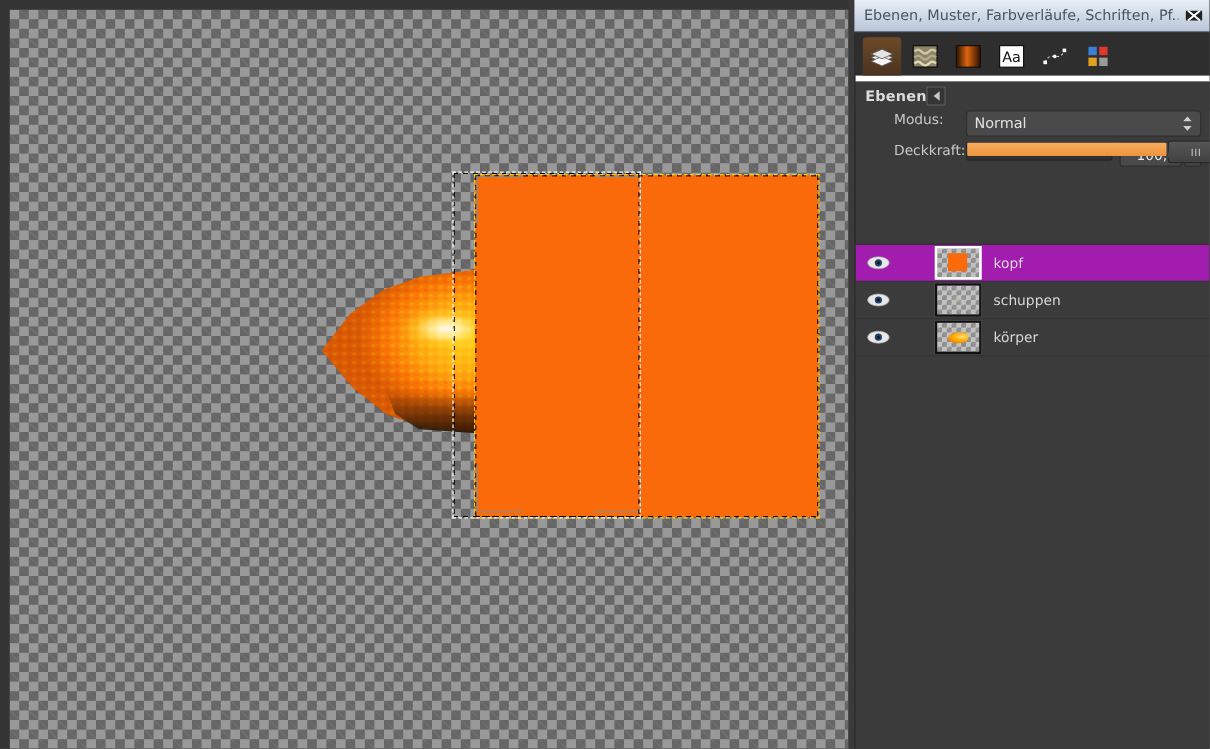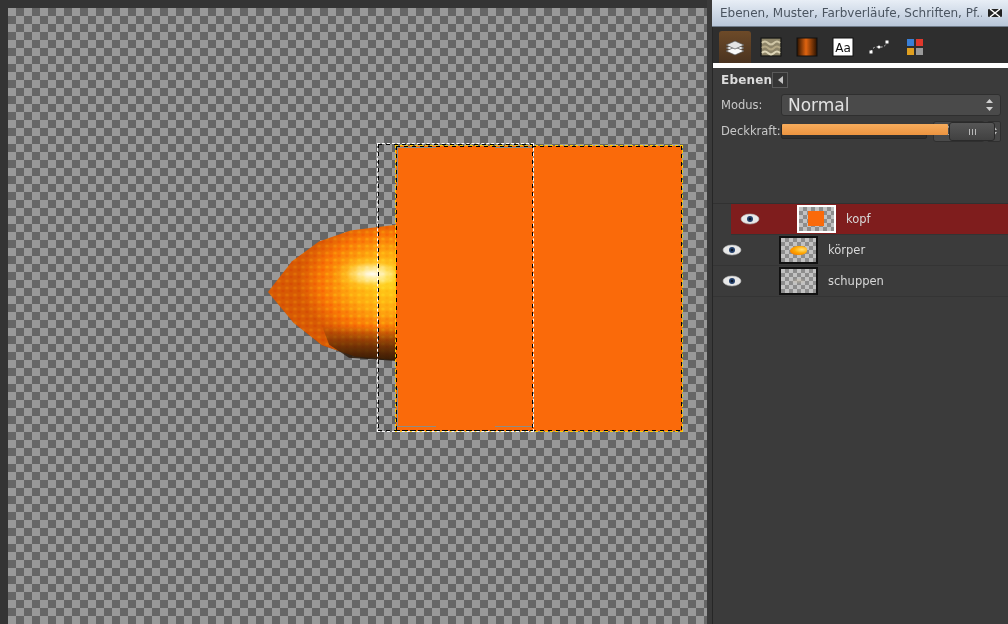--- a/index.html
+++ b/index.html
@@ -152,25 +152,25 @@
   #panel-menu-btn{
     width:14px;height:14px;border:1px solid #5a5a5a;background:#353535;
     display:flex;align-items:center;justify-content:center;cursor:pointer;
   }
   #panel-menu-btn .tri{
     width:0;height:0;border-top:4px solid transparent;border-bottom:4px solid transparent;
     border-right:5px solid #c6c6c6;
   }
 
   
-  .ctrl-row{display:flex;align-items:center;height:26px;padding:0 8px;}
+  .ctrl-row{display:flex;align-items:flex-start;height:26px;padding:0 8px;margin-left:24px;}
   .ctrl-label{width:60px;color:#c8c8c8;font-size:11.5px;flex:none;}
   .combo{
     flex:1;height:20px;background:#4a4a4a;border:1px solid #2f2f2f;border-radius:3px;
-    display:flex;align-items:center;padding:0 6px;color:#e2e2e2;font-size:17px;
+    display:flex;align-items:center;padding:0 6px;color:#e2e2e2;font-size:12px;
     justify-content:space-between;cursor:pointer;
   }
   .combo .arrows{display:flex;flex-direction:column;line-height:5px;color:#d0d0d0;font-size:8px;}
   .slider-wrap{
     flex:1;height:16px;position:relative;display:flex;align-items:center;
   }
   .slider-track{
     position:absolute;left:0;right:0;height:13px;background:#2f2f2f;
     border:1px solid #272727;border-radius:2px;
   }
@@ -215,21 +215,21 @@
   }
   #layer-list-wrap{
     position:absolute;left:0;top:176px;width:295px;bottom:0;
     background:#3b3b3b;border-top:1px solid #313131;
     overflow:hidden;
   }
   .layer-row{
     display:flex;align-items:center;height:30px;padding:0 6px;cursor:pointer;
     border-bottom:1px solid #343434;
   }
-  .layer-row.selected{background:#7f1d1d;margin-left:18px;}
+  .layer-row.selected{background:#a21caf;}
   .eye{
     width:26px;height:20px;flex:none;display:flex;align-items:center;justify-content:center;
     cursor:pointer;
   }
   .thumb-gap{width:34px;flex:none;}
   .layer-thumb{
     width:35px;height:24px;flex:none;border:2px solid #111;
     background-image:
       linear-gradient(45deg,#8d8d8d 25%,transparent 25%,transparent 75%,#8d8d8d 75%),
       linear-gradient(45deg,#8d8d8d 25%,transparent 25%,transparent 75%,#8d8d8d 75%);
@@ -414,37 +414,37 @@
         <div class="layer-row">
           <span class="eye">
             <svg width="20" height="12" viewBox="0 0 20 12">
               <ellipse cx="10" cy="6" rx="9" ry="5" fill="#e8e8e8" stroke="#b0b0b0" stroke-width="0.6"></ellipse>
               <circle cx="10" cy="6" r="3" fill="#24406b"></circle>
               <circle cx="10" cy="6" r="1.3" fill="#0b1628"></circle>
             </svg>
           </span>
           <span class="thumb-gap"></span>
           <span class="layer-thumb">
-            <span class="thumb-fish"></span>
-          </span>
-          <span class="layer-name">körper</span>
+            <span class="thumb-faint"></span>
+          </span>
+          <span class="layer-name">schuppen</span>
         </div>
 
         <div class="layer-row">
           <span class="eye">
             <svg width="20" height="12" viewBox="0 0 20 12">
               <ellipse cx="10" cy="6" rx="9" ry="5" fill="#e8e8e8" stroke="#b0b0b0" stroke-width="0.6"></ellipse>
               <circle cx="10" cy="6" r="3" fill="#24406b"></circle>
               <circle cx="10" cy="6" r="1.3" fill="#0b1628"></circle>
             </svg>
           </span>
           <span class="thumb-gap"></span>
           <span class="layer-thumb">
-            <span class="thumb-faint"></span>
-          </span>
-          <span class="layer-name">schuppen</span>
+            <span class="thumb-fish"></span>
+          </span>
+          <span class="layer-name">körper</span>
         </div>
 
       </div>
 
     </div>
   </div>
 </div>
 
 </body></html>

